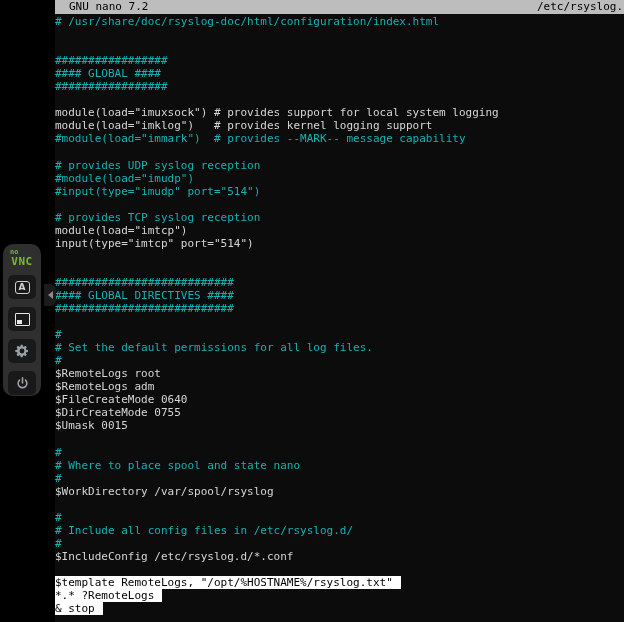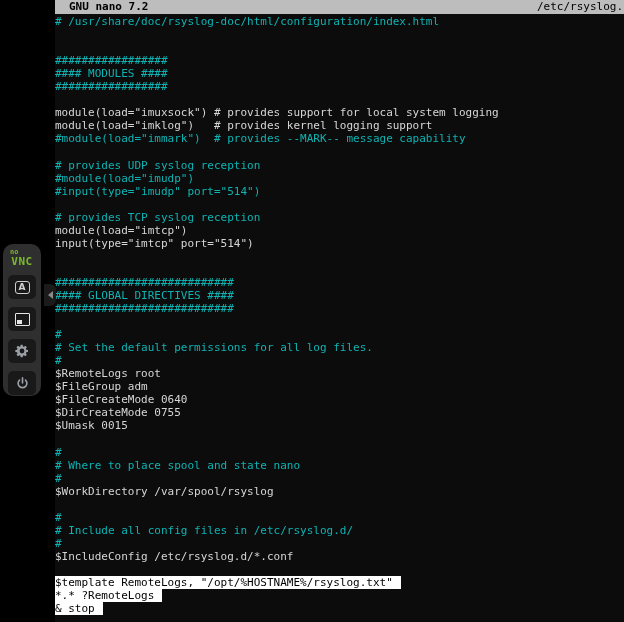--- a/index.html
+++ b/index.html
@@ -2,21 +2,21 @@
 <html><head>
 <meta charset="utf-8">
 <style>
   html,body{margin:0;padding:0;background:#000;width:624px;height:622px;overflow:hidden;}
   body{font-family:"DejaVu Sans Mono",monospace;position:relative;}
 
   
   .terminal{position:absolute;left:55px;top:0;width:569px;height:622px;background:#0c0c0c;}
   .titlebar{height:14px;background:#bdbdbd;color:#000;font-size:11px;line-height:14px;
             display:flex;justify-content:space-between;white-space:nowrap;overflow:hidden;}
-  .titlebar .app{padding-left:14px;font-weight:bold;}
+  .titlebar .app{padding-left:14px;}
   .titlebar .file{padding-right:1px;}
   .editor{padding-top:1px;}
   .line{height:13.05px;line-height:13.05px;font-size:11px;white-space:pre;color:#d6d6d6;}
   .line.comment{color:#0fb3b3;}
   .line.code{color:#d6d6d6;}
   .line.blank{color:transparent;}
   .line.selected .sel{background:#ffffff;color:#000;padding-right:8px;margin-top:48px;}
 
   
   .vnc-panel{position:absolute;left:3px;top:244px;width:38px;height:152px;background:#2f2f2f;
@@ -42,21 +42,21 @@
 <div class="terminal">
   <div class="titlebar">
     <span class="app">GNU nano 7.2</span>
     <span class="file">/etc/rsyslog.</span>
   </div>
   <div class="editor">
       <div class="line comment"># /usr/share/doc/rsyslog-doc/html/configuration/index.html</div>
       <div class="line blank">&nbsp;</div>
       <div class="line blank">&nbsp;</div>
       <div class="line comment">#################</div>
-      <div class="line comment">#### MODULES ####</div>
+      <div class="line comment">#### GLOBAL ####</div>
       <div class="line comment">#################</div>
       <div class="line blank">&nbsp;</div>
       <div class="line code">module(load="imuxsock") # provides support for local system logging</div>
       <div class="line code">module(load="imklog")   # provides kernel logging support</div>
       <div class="line comment">#module(load="immark")  # provides --MARK-- message capability</div>
       <div class="line blank">&nbsp;</div>
       <div class="line comment"># provides UDP syslog reception</div>
       <div class="line comment">#module(load="imudp")</div>
       <div class="line comment">#input(type="imudp" port="514")</div>
       <div class="line blank">&nbsp;</div>
@@ -66,21 +66,21 @@
       <div class="line blank">&nbsp;</div>
       <div class="line blank">&nbsp;</div>
       <div class="line comment">###########################</div>
       <div class="line comment">#### GLOBAL DIRECTIVES ####</div>
       <div class="line comment">###########################</div>
       <div class="line blank">&nbsp;</div>
       <div class="line comment">#</div>
       <div class="line comment"># Set the default permissions for all log files.</div>
       <div class="line comment">#</div>
       <div class="line code">$RemoteLogs root</div>
-      <div class="line code">$FileGroup adm</div>
+      <div class="line code">$RemoteLogs adm</div>
       <div class="line code">$FileCreateMode 0640</div>
       <div class="line code">$DirCreateMode 0755</div>
       <div class="line code">$Umask 0015</div>
       <div class="line blank">&nbsp;</div>
       <div class="line comment">#</div>
       <div class="line comment"># Where to place spool and state nano</div>
       <div class="line comment">#</div>
       <div class="line code">$WorkDirectory /var/spool/rsyslog</div>
       <div class="line blank">&nbsp;</div>
       <div class="line comment">#</div>

